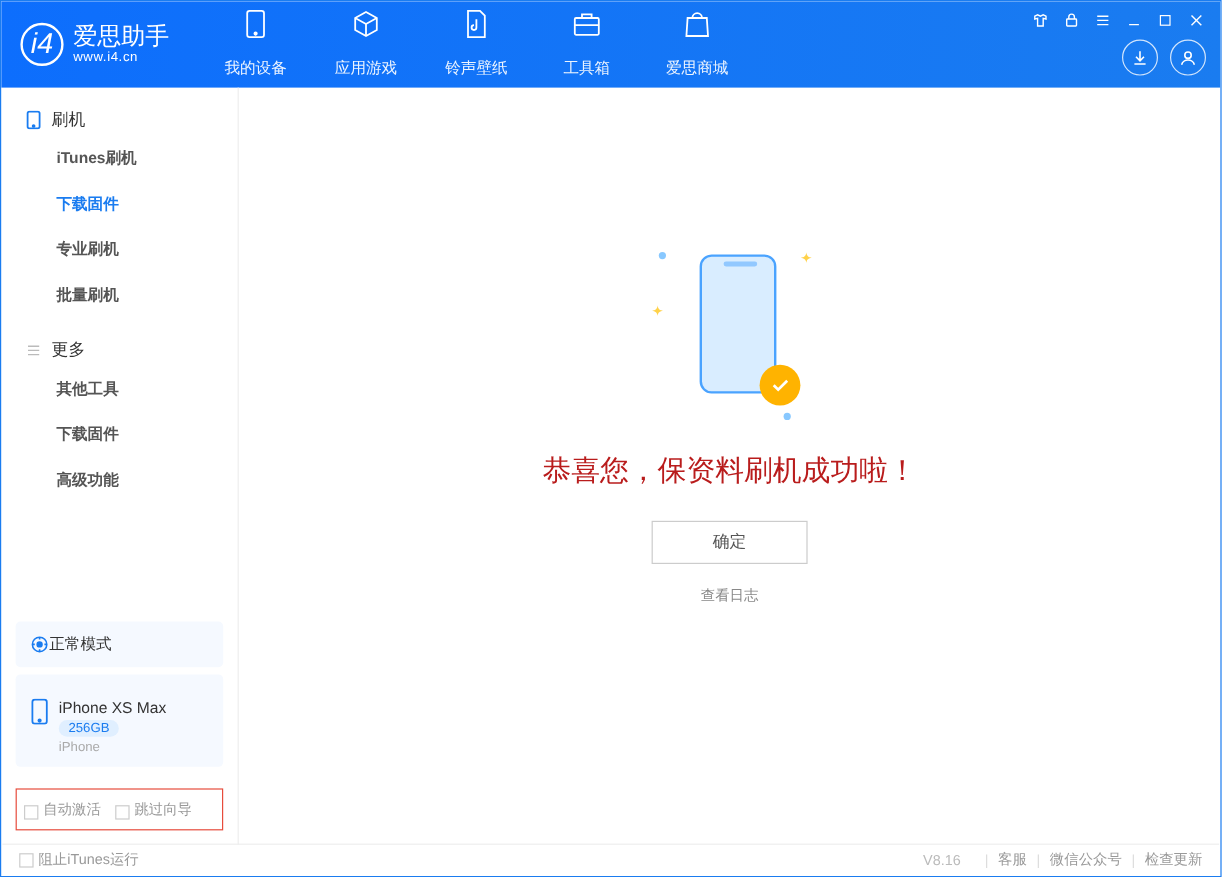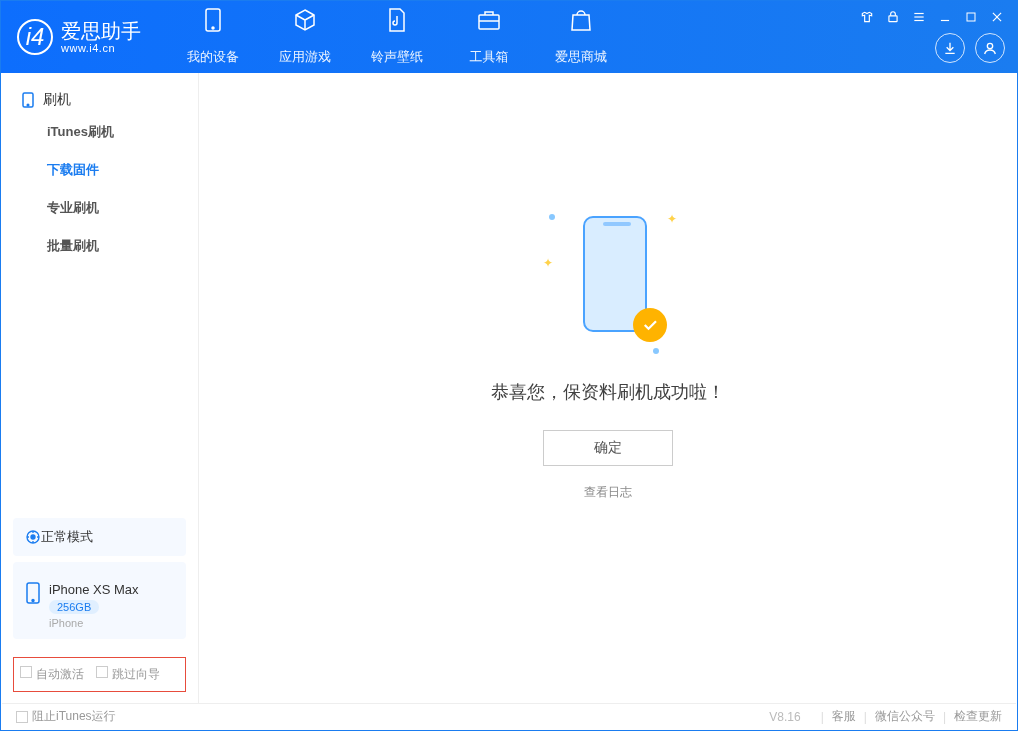--- a/index.html
+++ b/index.html
@@ -35,37 +35,37 @@
 .device-card { margin: 6px 12px; background: #f5f9ff; border-radius: 4px; padding: 10px 12px; }
 .device-mode { display: flex; align-items: center; gap: 0; font-size: 13px; color: #333; }
 .device-info { margin-top: 10px; display: flex; align-items: flex-start; gap: 8px; }
 .device-meta .dname { font-size: 13px; color: #333; font-weight: 500; }
 .capacity-pill { display: inline-block; background: #e0efff; color: #1a7cf0; font-size: 11px; padding: 1px 8px; border-radius: 10px; margin-top: 3px; }
 .dtype { font-size: 11px; color: #aaa; margin-top: 2px; }
 
 .card-separate { margin: 6px 12px 0; }
 
 .options-row { margin: 12px 12px; border: 1.5px solid #e74c3c; padding: 8px 6px; display: flex; gap: 12px; font-size: 12px; color: #999; }
-.opt { display: flex; align-items: flex-start; gap: 4px; }
+.opt { display: flex; align-items: flex-end; gap: 4px; }
 .cb { width: 12px; height: 12px; border: 1px solid #ccc; display: inline-block; }
 
 
 .main { flex: 1; position: relative; display: flex; flex-direction: column; align-items: center; justify-content: center; }
 .phone-illus { position: relative; width: 130px; height: 150px; margin-top: -70px; }
 .phone-body { position: absolute; left: 40px; top: 10px; width: 64px; height: 116px; border: 2.5px solid #4aa3ff; border-radius: 10px; background: #d9edff; }
 .phone-body::before { content:""; position:absolute; top:4px; left:18px; width:28px; height:4px; background:#4aa3ff; border-radius:2px; opacity:.5; }
 .check-badge { position: absolute; right: 6px; bottom: 14px; width: 34px; height: 34px; background: #ffb300; border-radius: 50%; display:flex; align-items:center; justify-content:center; }
 .sparkle { position: absolute; font-size: 12px; color: #ffd24a; }
 .sparkle.s1 { left: 0; top: 50px; }
 .sparkle.s2 { right: -4px; top: 6px; }
 .dot { position:absolute; width:6px; height:6px; border-radius:50%; background:#88c8ff; }
 .dot.d1 { left: 6px; top: 8px; }
 .dot.d2 { right: 14px; bottom: 2px; }
 
-.success-text { font-size: 18px; color: #404040; margin-top: 24px; }
+.success-text { font-size: 24px; color: #b91c1c; margin-top: 24px; }
 .ok-button { margin-top: 26px; width: 130px; height: 36px; border: 1px solid #ccc; background: white; color: #555; font-size: 14px; cursor: pointer; }
 .view-log { margin-top: 18px; font-size: 12px; color: #888; cursor: pointer; }
 
 
 .statusbar { position: absolute; left: 1px; right: 1px; bottom: 1px; height: 26px; border-top: 1px solid #eee; display: flex; align-items: center; font-size: 12px; color: #999; padding: 0 14px; }
 .statusbar .sb-opt { display: flex; align-items: center; gap: 4px; }
 .status-right { margin-left: auto; display: flex; align-items: center; gap: 8px; }
 .vline { color: #ddd; }
 .status-link { color: #999; cursor: pointer; }
 .ver { color: #bbb; margin-right: 12px; }
@@ -191,20 +191,33 @@
         <svg width="14" height="16" viewBox="0 0 14 16" fill="none" stroke="#1a7cf0" stroke-width="1.5">
             <rect x="2" y="1" width="10" height="14" rx="1.5"></rect>
             <circle cx="7" cy="13" r="0.8" fill="#1a7cf0"></circle>
           </svg>
         <span>刷机</span>
       </div>
       <div class="side-item">iTunes刷机</div>
       <div class="side-item active">下载固件</div>
       <div class="side-item">专业刷机</div>
       <div class="side-item">批量刷机</div>
+    </div>
+    <div class="side-section">
+      <div class="side-head">
+        <svg width="14" height="14" viewBox="0 0 24 24" stroke="#bbb" stroke-width="2">
+            <line x1="4" y1="6" x2="20" y2="6"></line>
+            <line x1="4" y1="12" x2="20" y2="12"></line>
+            <line x1="4" y1="18" x2="20" y2="18"></line>
+          </svg>
+        <span>更多</span>
+      </div>
+      <div class="side-item">其他工具</div>
+      <div class="side-item">下载固件</div>
+      <div class="side-item">高级功能</div>
     </div>
 
     <div class="sidebar-spacer"></div>
 
     <div class="device-card card-separate">
       <div class="device-mode">
         <svg width="16" height="16" viewBox="0 0 24 24" fill="none" stroke="#1a7cf0" stroke-width="2">
             <circle cx="12" cy="12" r="9"></circle>
             <circle cx="12" cy="12" r="3" fill="#1a7cf0"></circle>
             <path d="M12 3v3M12 18v3M3 12h3M18 12h3"></path>

